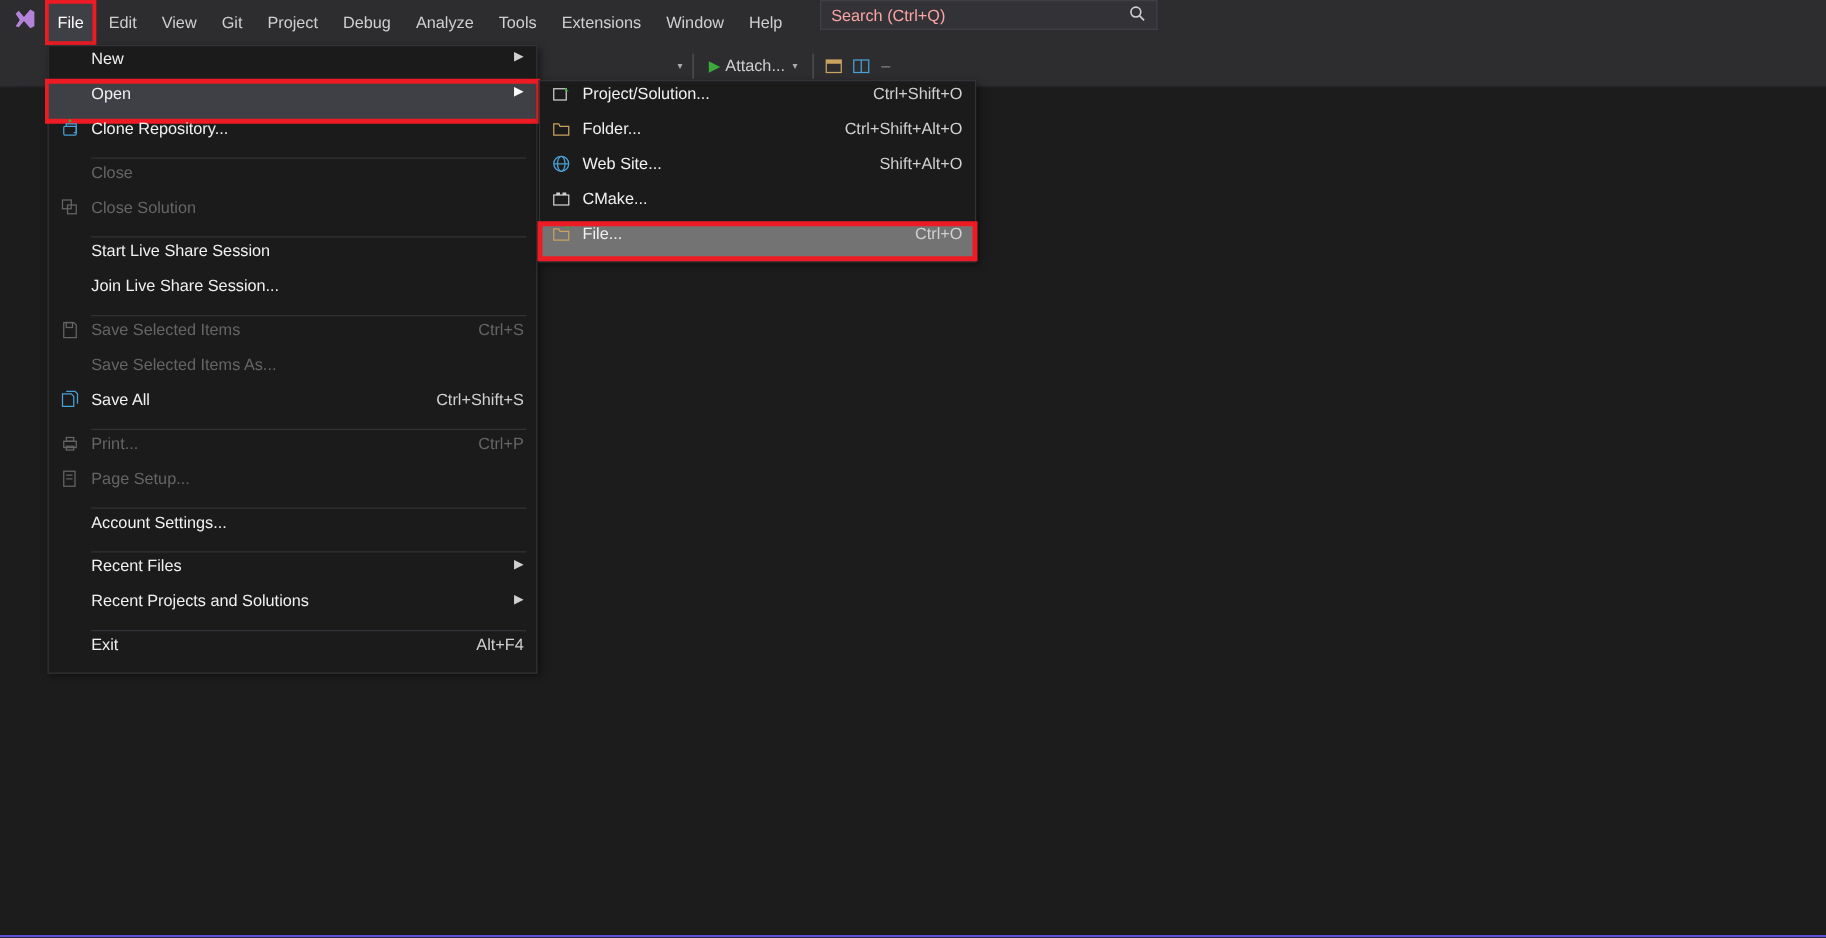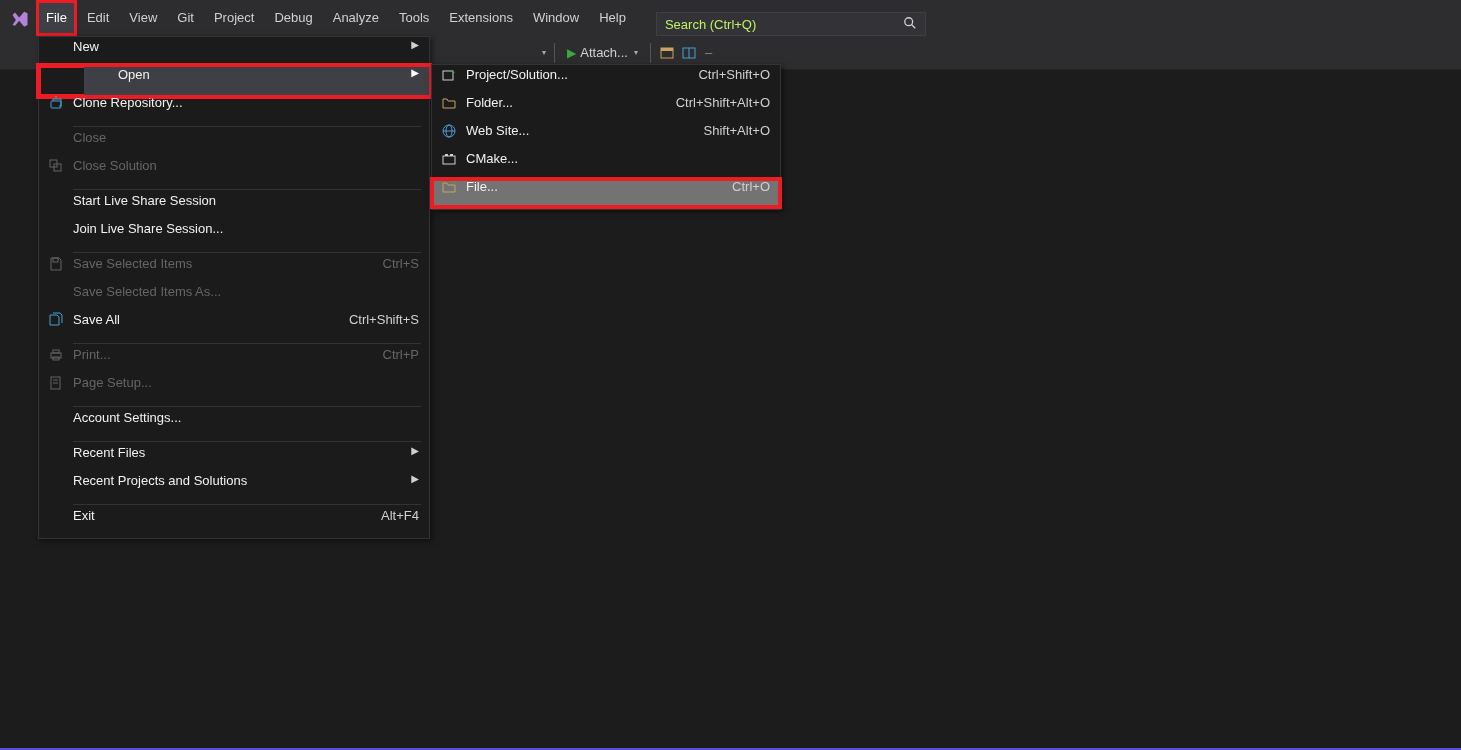--- a/index.html
+++ b/index.html
@@ -9,21 +9,21 @@
     background: #1c1c1c;
     color: #f1f1f1;
     width: 1461px;
     height: 750px;
     overflow: hidden;
     position: relative;
   }
   
   .menubar {
     display: flex;
-    align-items: flex-end;
+    align-items: flex-start;
     height: 36px;
     background: #2d2d30;
     padding: 0 4px;
     gap: 0;
   }
   .logo {
     width: 32px; height: 32px; display:flex; align-items:center; justify-content:center;
   }
   .logo svg { width: 20px; height:20px; }
   .menu-item {
@@ -36,21 +36,21 @@
   .menu-item.active { background: #3f3f46; color:#fff; }
   .highlight-box { outline: 3px solid #ed1c24; outline-offset:-3px; }
   .search-box {
     margin-left: 20px;
     background: #333337;
     width: 270px;
     height: 24px;
     display:flex;
     align-items:center;
     padding: 0 8px;
-    color: #bef264;
+    color: #fca5a5;
     border:1px solid #3f3f46;
   }
   .search-box .ph { flex:1; }
   .search-box svg { width:14px; height:14px; fill:#d0d0d0; }
   
   .toolbar {
     position:absolute;
     top:36px; left:0; right:0;
     height: 34px;
     background:#2d2d30;
@@ -91,21 +91,21 @@
     top:64px; left:431px; width:350px;
   }
   .dd-row {
     display:flex;
     align-items:flex-start;
     height:28px;
     padding: 0 10px 0 6px;
     color:#f1f1f1;
     position:relative;
   }
-  .dd-row.hover { background:#3f3f46;margin-left:45px; }
+  .dd-row.hover { background:#3f3f46; }
   .dd-row.disabled { color:#656565; }
   .dd-sep { height:1px; background:#333337; margin:3px 8px 3px 34px; }
   .dd-icon {
     width:22px; display:flex; justify-content:center; align-items:center; margin-right:6px;
   }
   .dd-icon svg { width:16px; height:16px; }
   .dd-label { flex:1; white-space:nowrap; }
   .dd-shortcut { color:#d0d0d0; margin-left:20px; white-space:nowrap;}
   .dd-row.disabled .dd-shortcut { color:#656565; }
   .dd-arrow { width:14px; text-align:right; color:#d0d0d0; font-size:10px; }

